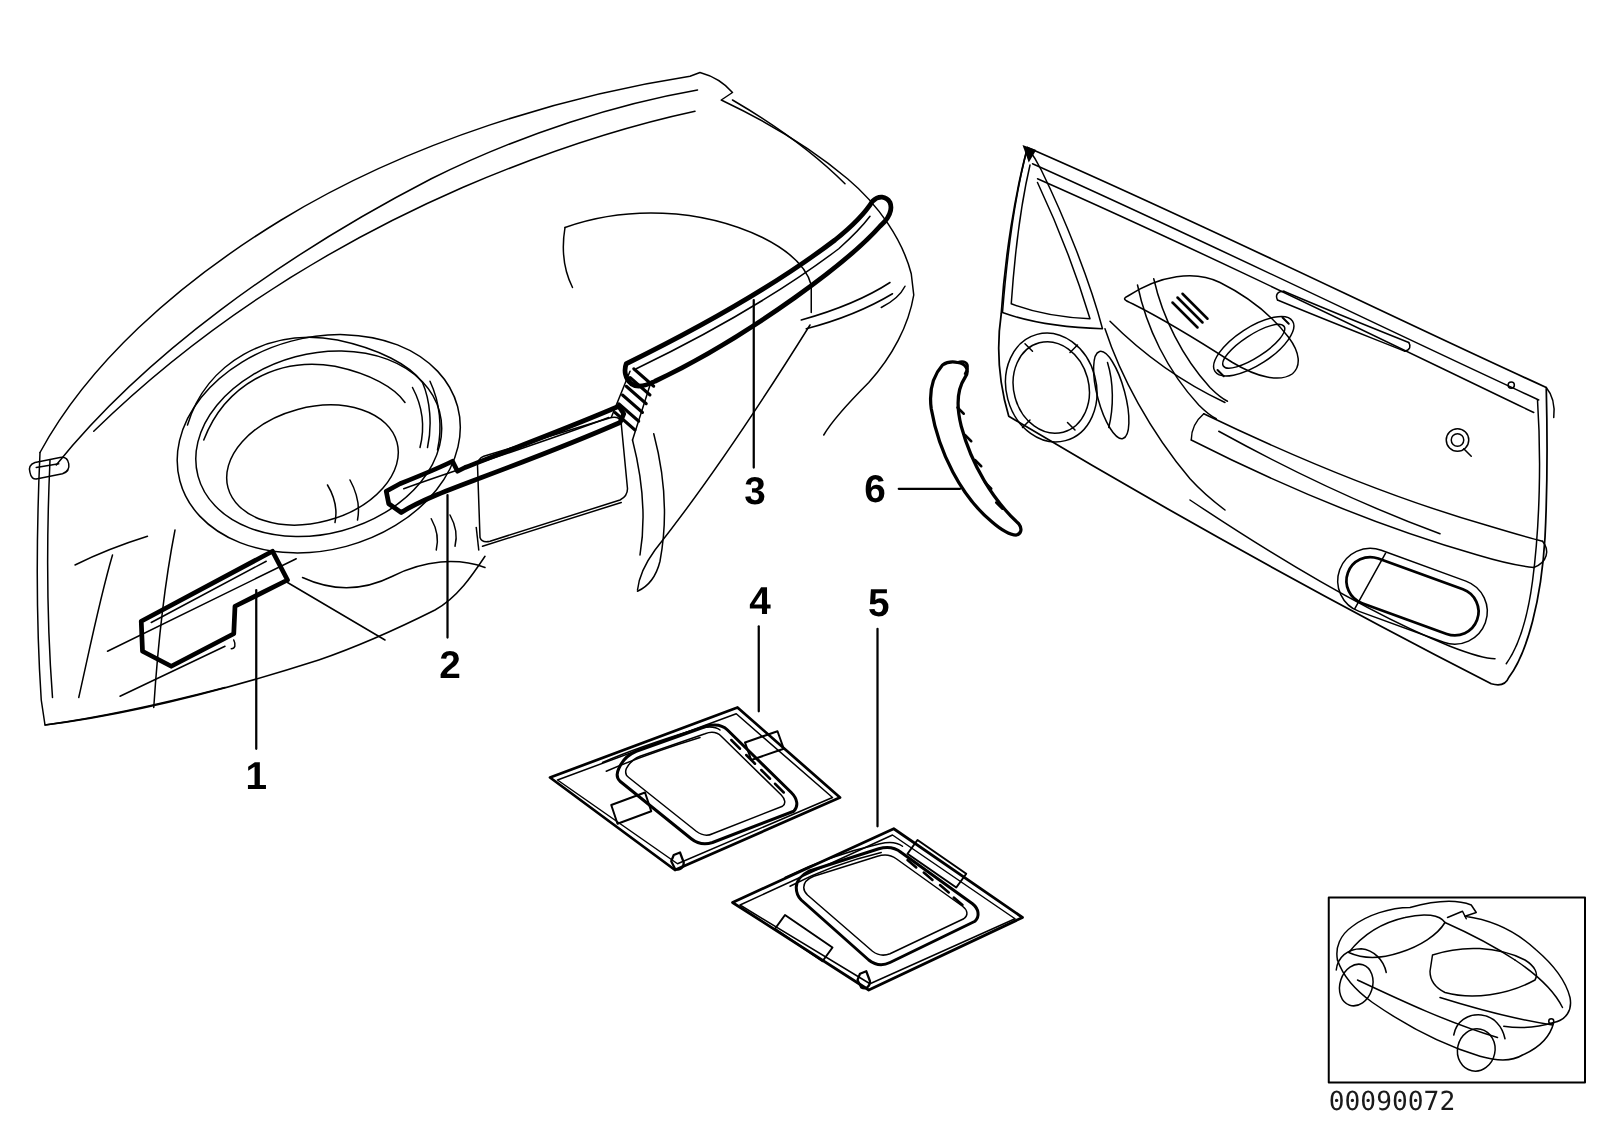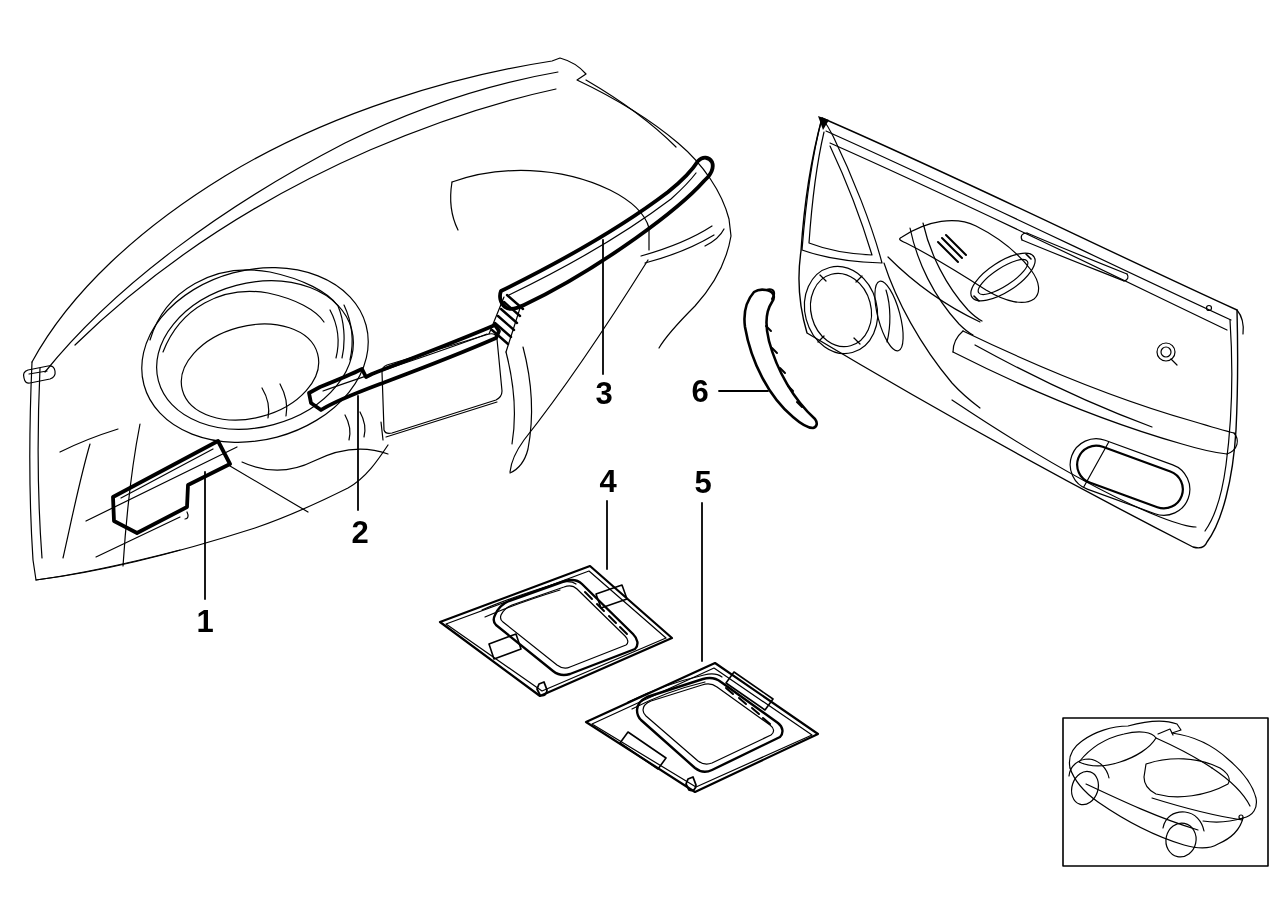--- a/index.html
+++ b/index.html
@@ -280,14 +280,15 @@
   </g>
 </svg>
 
 <div class="callout" style="left:205px;top:621px;">1</div>
 <div class="callout" style="left:360px;top:532px;">2</div>
 <div class="callout" style="left:604px;top:393px;">3</div>
 <div class="callout" style="left:608px;top:481px;">4</div>
 <div class="callout" style="left:703px;top:482px;">5</div>
 <div class="callout" style="left:700px;top:391px;">6</div>
 
+<div class="diagram-id">00090072</div>
 
 </div>
 
 </body></html>

